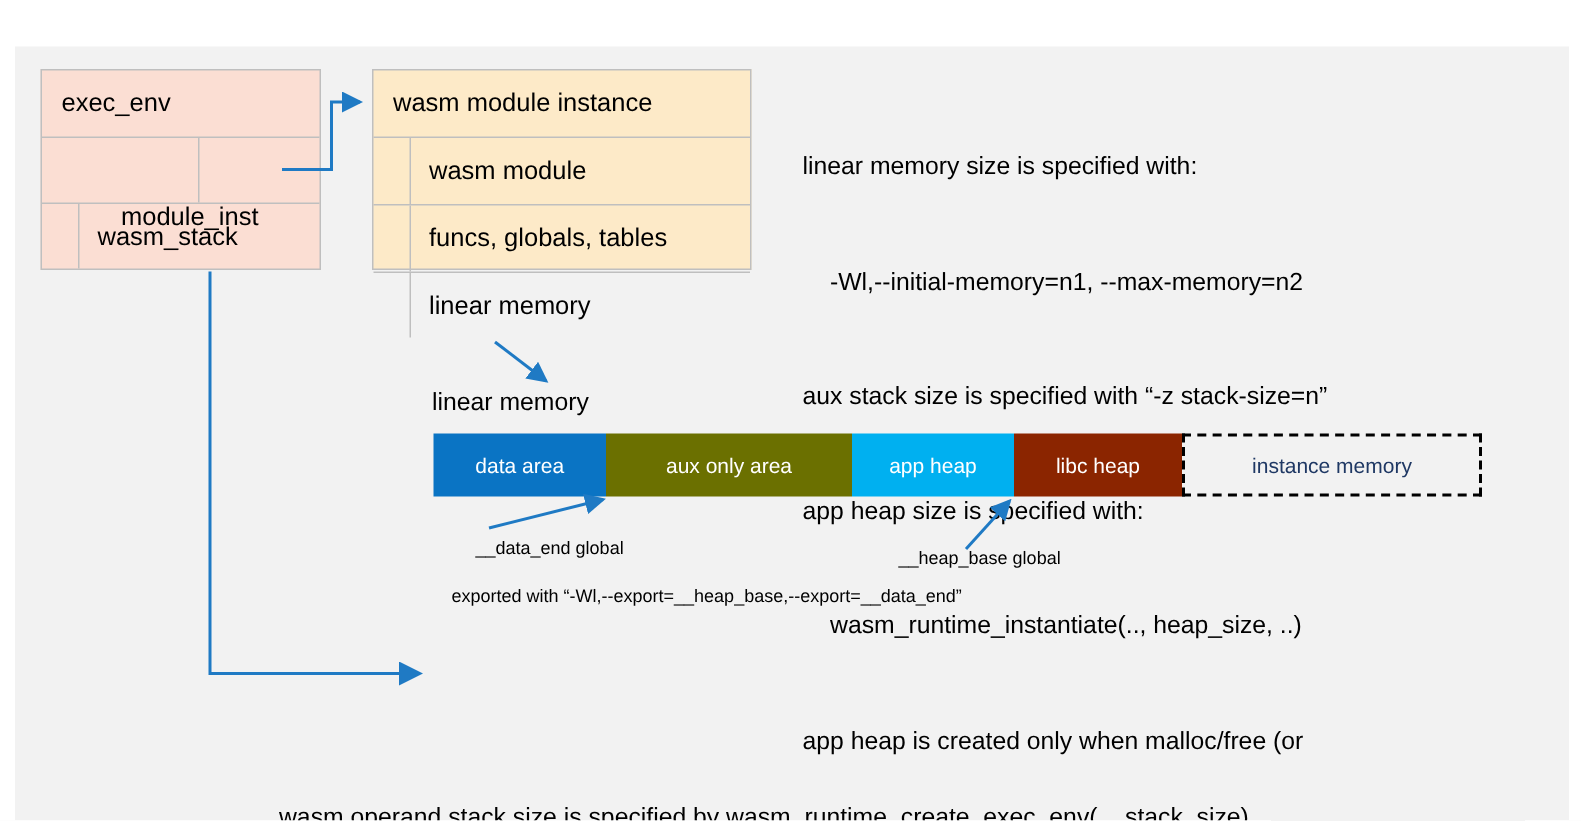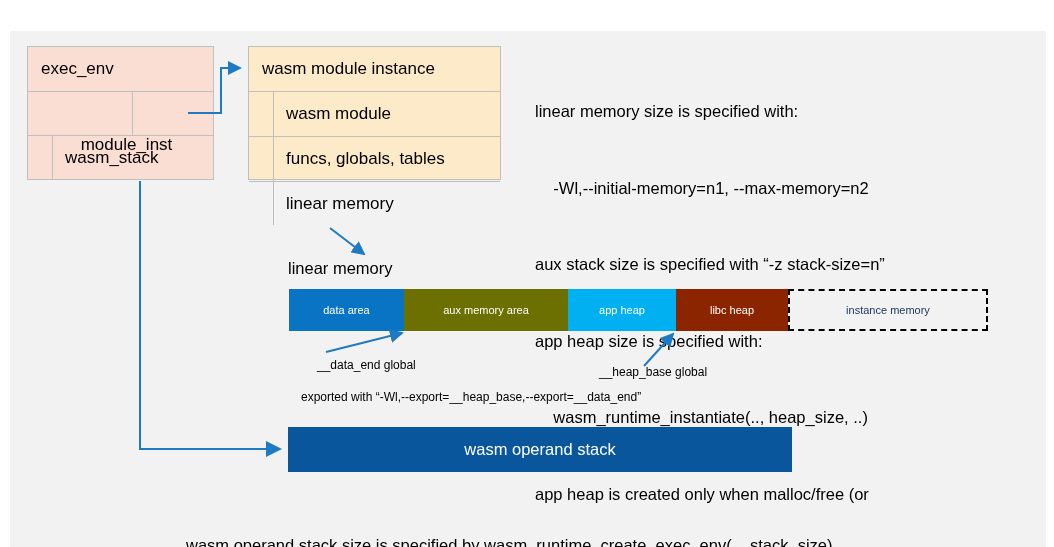--- a/index.html
+++ b/index.html
@@ -100,21 +100,21 @@
     top: 289px;
     height: 42px;
   }
   .seg {
     position: absolute;
     top: 0;
     height: 42px;
     display: flex;
     align-items: center;
     justify-content: center;
-    font-size: 11px;
+    font-size: 14px;
     color: #ffffff;
     white-space: nowrap;
     box-sizing: border-box;
   }
   .seg.dashed {
     border: 2.5px dashed #000000;
     background: transparent;
     color: #1f3864;
   }
 
@@ -210,40 +210,37 @@
     
   </div>
 
   <div class="lm-caption">linear memory</div>
 
   <div class="membar" style="width:699px;">
     <div class="seg" style="left:0px; width:115px; background:#0a74c4;">
       <span>data area</span>
     </div>
     <div class="seg" style="left:115px; width:164px; background:#6b7000;">
-      <span>aux memory area</span>
+      <span>aux only area</span>
     </div>
     <div class="seg" style="left:279px; width:108px; background:#00b0f0;">
       <span>app heap</span>
     </div>
     <div class="seg" style="left:387px; width:112px; background:#8b2500;">
       <span>libc heap</span>
     </div>
     <div class="seg dashed" style="left:499px; width:200px;">
       <span>instance memory</span>
     </div>
   </div>
 
   <div class="annot" style="left:317px; top:358px;">__data_end global</div>
   <div class="annot" style="left:599px; top:365px;">__heap_base global</div>
   <div class="annot" style="left:301px; top:390px;">exported with “-Wl,--export=__heap_base,--export=__data_end”</div>
 
-  <div class="opstack">
-    <span>wasm operand stack</span>
-  </div>
 
   <div class="bottomnote">
     <div>wasm operand stack size is specified by wasm_runtime_create_exec_env(.., stack_size)</div>
     
   </div>
 
   <svg class="overlay" viewBox="0 0 1054 547">
     <defs>
       <marker id="ah" markerWidth="7" markerHeight="7" refX="6" refY="3.5" orient="auto" markerUnits="strokeWidth">
         <path d="M0,0 L7,3.5 L0,7 z" fill="#1f7ac4"></path>

